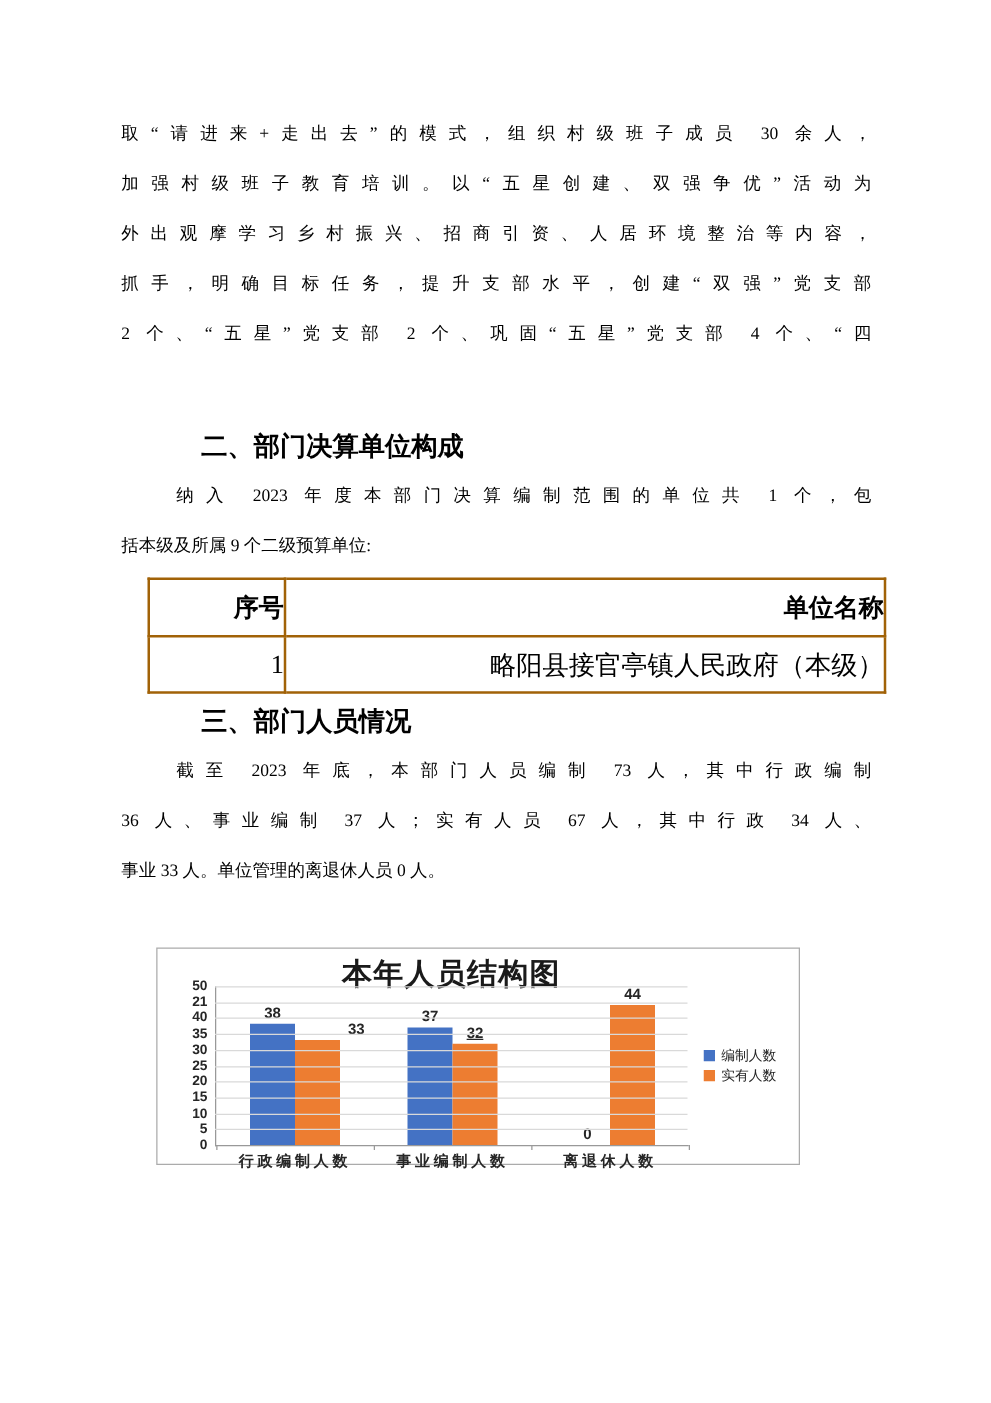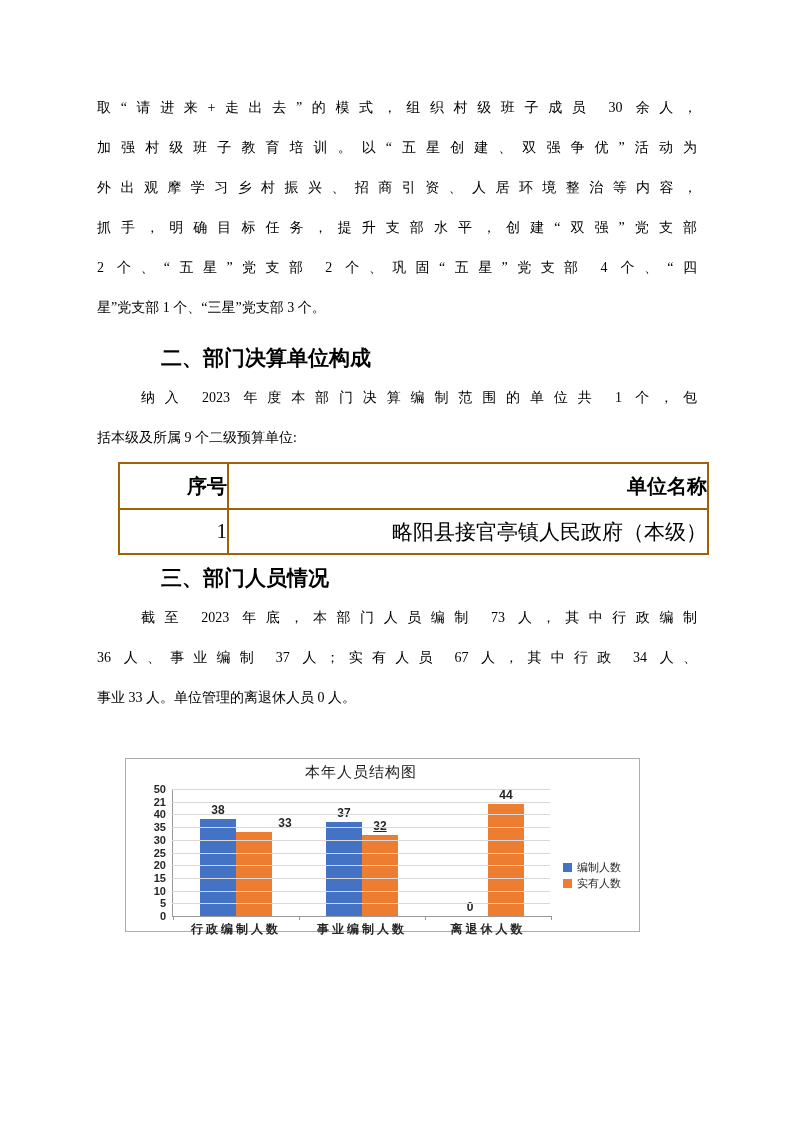--- a/index.html
+++ b/index.html
@@ -21,49 +21,48 @@
   .doc-table{position:absolute;top:374px;left:21px;width:591px;border-collapse:collapse;table-layout:fixed;}
   .doc-table td{border:2px solid #a16207;text-align:right;vertical-align:middle;padding:0;}
   .doc-table tr.head td{height:44px;font-family:"Liberation Sans","DejaVu Sans",sans-serif;
                         font-weight:700;font-size:20px;}
   .doc-table tr.body td{height:43px;font-size:21px;}
 
   
   .chart{position:absolute;top:670px;left:28px;width:513px;height:172px;background:#fff;
          border:1px solid #ababab;font-family:"Liberation Sans","DejaVu Sans",sans-serif;}
   .chart-title{position:absolute;left:46px;top:4px;width:378px;text-align:center;
-               font-size:15px;font-weight:400;letter-spacing:1px;color:#1a1a1a;white-space:nowrap;}
+               font-size:24px;font-weight:700;letter-spacing:1px;color:#1a1a1a;white-space:nowrap;}
   .plot{position:absolute;left:46px;top:30px;width:378px;height:127px;
         border-left:1px solid #999;border-bottom:1px solid #999;}
   .gridline{position:absolute;left:46px;width:378px;height:1px;background:#d9d9d9;}
   .ytick{position:absolute;left:4px;width:36px;text-align:right;font-size:11px;font-weight:700;
          color:#262626;line-height:14px;}
   .bar{position:absolute;}
   .bar-label{position:absolute;text-align:center;font-size:12px;font-weight:700;color:#262626;line-height:14px;}
   .xtickmark{position:absolute;top:127px;width:1px;height:4px;background:#999;}
   .xcat{position:absolute;top:132px;text-align:center;font-size:12px;font-weight:700;
         letter-spacing:3px;color:#262626;white-space:nowrap;}
-  .legend{position:absolute;left:437px;top:100px;font-family:Liberation Serif, serif;}
+  .legend{position:absolute;left:437px;top:77px;font-family:Liberation Serif, serif;}
   .legend-row{display:flex;align-items:center;height:16px;}
   .swatch{width:9px;height:9px;margin-right:5px;flex:0 0 9px;}
   .legend-label{font-size:11px;color:#262626;white-space:nowrap;}
 </style>
 </head>
 <body>
 
 <div class="page">
   <div class="content">
 
     <div class="para" style="top:0px">
       <div class="line">取“请进来+走出去”的模式，组织村级班子成员 30 余人，</div>
       <div class="line">加强村级班子教育培训。以“五星创建、双强争优”活动为</div>
       <div class="line">外出观摩学习乡村振兴、招商引资、人居环境整治等内容，</div>
       <div class="line">抓手，明确目标任务，提升支部水平，创建“双强”党支部</div>
       <div class="line">2 个、“五星”党支部 2 个、巩固“五星”党支部 4 个、“四</div>
-      <div class="line last">星”党支部 1 个、“三星”党支部 3 个。</div>
     </div>
 
     <div class="heading" style="top:250px">二、部门决算单位构成</div>
 
     <div class="para" style="top:290px">
       <div class="line indent">纳入 2023 年度本部门决算编制范围的单位共 1 个，包</div>
       <div class="line last">括本级及所属 9 个二级预算单位:</div>
     </div>
 
     <table class="doc-table">

